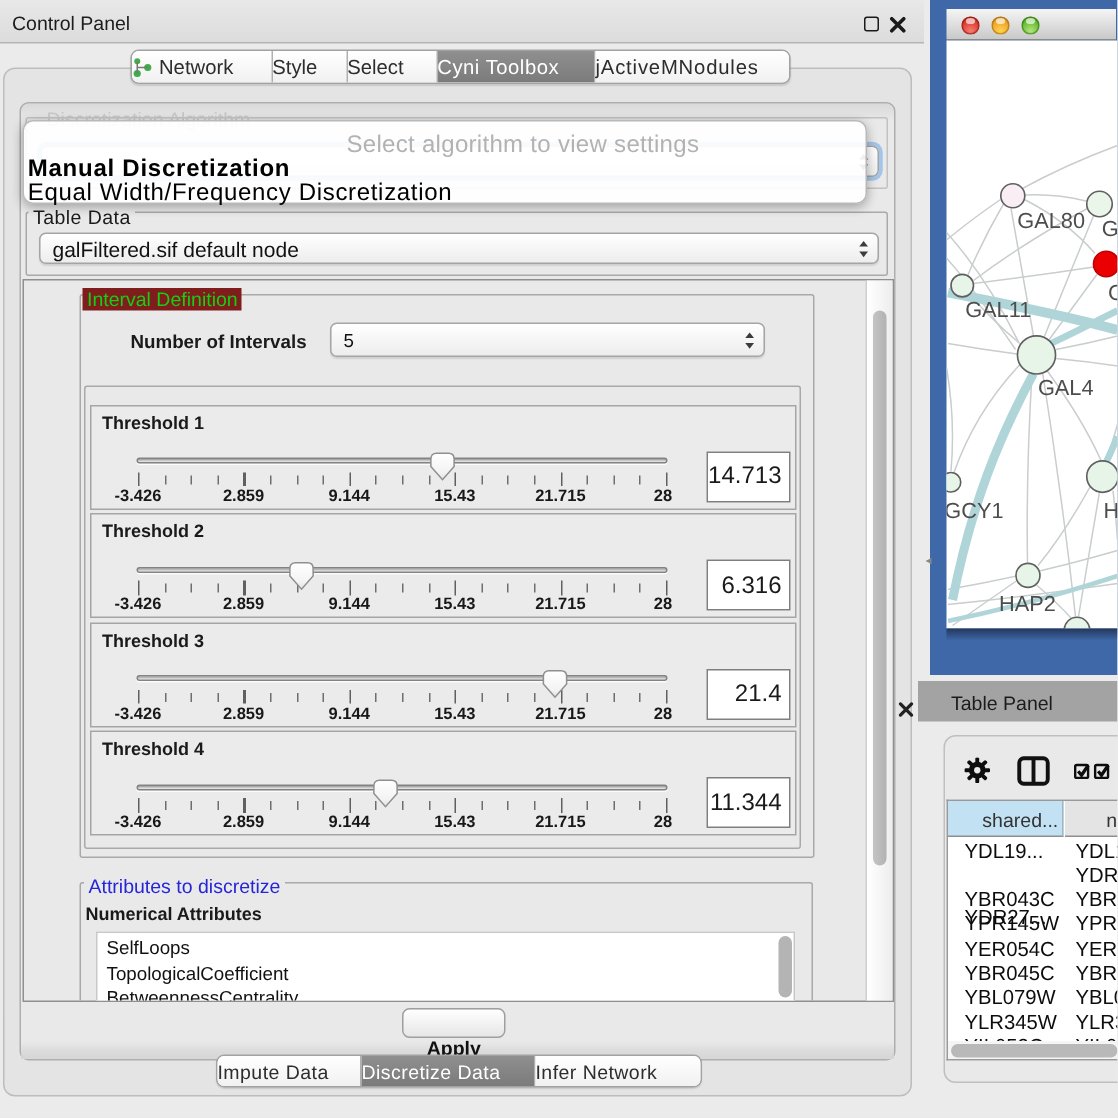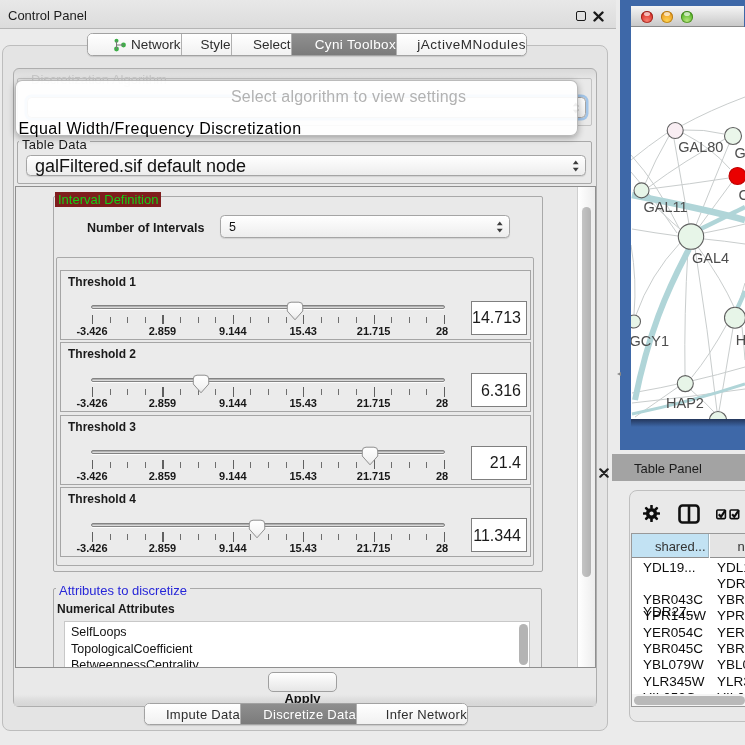--- a/index.html
+++ b/index.html
@@ -13,21 +13,21 @@
 #float-ic { position:absolute; left:576px; top:11px; width:10px; height:10px; border:1.6px solid #1a1a1a; border-radius:2px; }
 #close-ic { position:absolute; left:593px; top:11px; width:11px; height:11px; }
 
 
 #outerpanel { left:2px; top:45px; width:606px; height:686px; background:#e4e4e4; border:1px solid #bdbdbd; border-radius:8px; }
 #innerpanel { left:13px; top:68px; width:584px; height:639px; background:#e9e9e9; border:1px solid #aeaeae; border-radius:6px;
   background-image:linear-gradient(#d9d9d9,rgba(233,233,233,0) 12px), linear-gradient(rgba(233,233,233,0) calc(100% - 12px), #d9d9d9); }
 
 
 .segctl { display:flex; border:1px solid #a2a2a2; border-radius:5.5px; background:#fff; overflow:hidden; box-shadow:0 1px 1px rgba(0,0,0,0.12); }
-.seg { display:flex; align-items:center; justify-content:flex-end; font-size:13.5px; color:#2d2d2d; border-right:1px solid #b0b0b0; background:linear-gradient(#ffffff,#f1f1f1); white-space:nowrap; }
+.seg { display:flex; align-items:center; justify-content:flex-start; font-size:13.5px; color:#2d2d2d; border-right:1px solid #b0b0b0; background:linear-gradient(#ffffff,#f1f1f1); white-space:nowrap; }
 .seg:last-child { border-right:none; }
 .seg.sel { background:linear-gradient(#8f8f8f,#7b7b7b); color:#fff; }
 #topsegs { left:87px; top:33px; height:23px; }
 #botsegs { left:144px; top:703px; height:22px; }
 
 
 .grp { position:absolute; border:1px solid #a9a9a9; border-radius:2px; }
 .grplabel { position:absolute; font-size:12.5px; padding:0 3px; white-space:nowrap; }
 
 
@@ -117,29 +117,30 @@
 <div class="combo" style="left:27px; top:97px; width:559px; height:21px; box-shadow:0 0 0 2.5px rgba(106,167,231,0.55);">
   <svg class="spin" viewBox="0 0 9 14">
       <path d="M4.5 0.5 L8 5 H1 Z" fill="#3c3c3c"></path>
       <path d="M4.5 13.5 L8 9 H1 Z" fill="#3c3c3c"></path>
     </svg>
 </div>
 
 <div class="grp" style="left:17px; top:141px; width:575px; height:43px;"></div>
 <div class="grplabel" style="left:19px; top:137px; color:#1a1a1a; background:#e9e9e9; font-size:13px; letter-spacing:0.3px;">Table Data</div>
 <div class="combo" style="left:26px; top:155px; width:560px; height:21px;">
-  <span class="ctxt" style="font-size:18px;">galFiltered.sif default node</span>
+  <span class="ctxt" style="font-size:14px;">galFiltered.sif default node</span>
   <svg class="spin" viewBox="0 0 9 14">
       <path d="M4.5 0.5 L8 5 H1 Z" fill="#3c3c3c"></path>
       <path d="M4.5 13.5 L8 9 H1 Z" fill="#3c3c3c"></path>
     </svg>
 </div>
 
 <div class="abs" id="popup">
   <div class="hint">Select algorithm to view settings</div>
+  <div class="it1">Manual Discretization</div>
   <div class="it2">Equal Width/Frequency Discretization</div>
 </div>
 
 <div class="abs" id="scrollpane">
   <div class="grp" style="left:37px; top:9px; width:490px; height:376px;"></div>
   <div class="grplabel" style="left:39px; top:5px; color:#14cf14; background:#7f1d1d; font-size:13px;">Interval Definition</div>
   <div class="abs" style="left:71px; top:33.5px; font-size:12.5px; font-weight:bold; color:#1a1a1a;">Number of Intervals</div>
   <div class="combo" style="left:204px; top:28px; width:290px; height:23px;">
     <span class="ctxt">5</span>
     <svg class="spin" viewBox="0 0 9 14">

